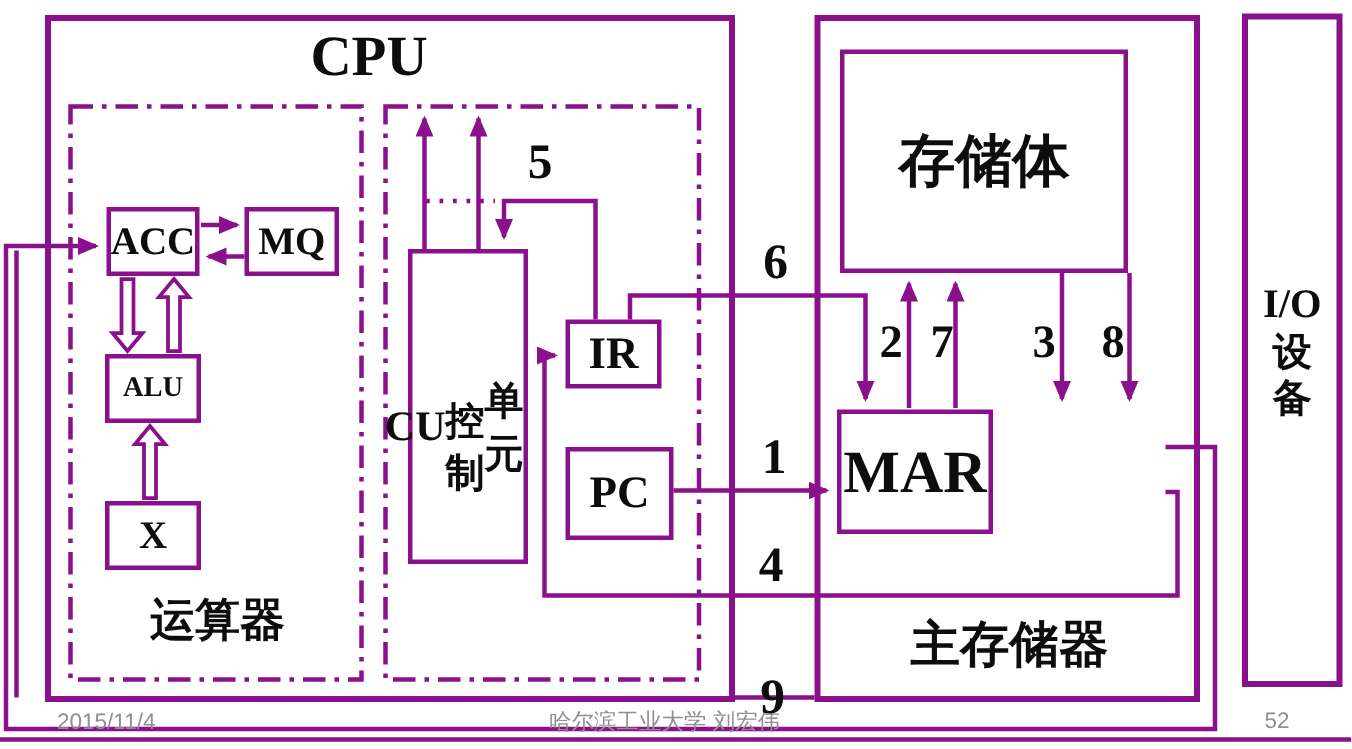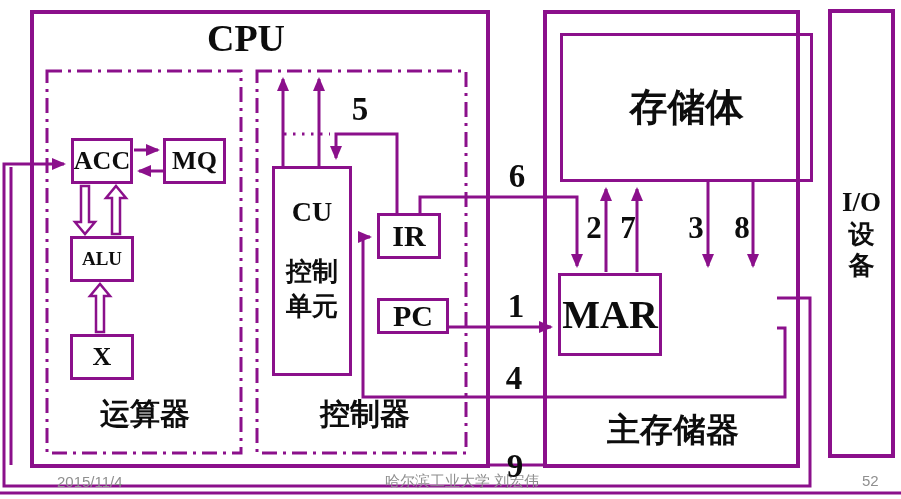--- a/index.html
+++ b/index.html
@@ -7,22 +7,22 @@
          font-family:"Liberation Sans","DejaVu Sans",sans-serif;color:#0d0d0d;}
   #wires{position:absolute;left:0;top:0;z-index:1;}
   .box{position:absolute;z-index:2;box-sizing:border-box;border:3px solid #8B108B;
        display:flex;align-items:center;justify-content:center;background:transparent;}
   .thick{border-width:4px;}
   .serif{font-family:"Liberation Serif","DejaVu Serif",serif;font-weight:bold;}
   .lbl{position:absolute;z-index:3;font-weight:bold;white-space:nowrap;}
   .center{transform:translate(-50%,-50%);}
   .num{font-family:"Liberation Serif","DejaVu Serif",serif;font-weight:bold;font-size:33px;z-index:4;}
   .cn{font-family:"Liberation Sans","DejaVu Sans",sans-serif;font-weight:bold;}
-  .footer{position:absolute;z-index:3;color:#8f8f8f;font-size:15px;font-weight:normal;margin-left:19px;}
-  .cu-box{flex-direction:column;justify-content:flex-start;padding-top:27px;}
+  .footer{position:absolute;z-index:3;color:#8f8f8f;font-size:15px;font-weight:normal;}
+  .cu-box{justify-content:flex-end;padding-top:27px;}
   .cu-box span{display:block;}
   .io-box{flex-direction:column;line-height:1.2;}
 </style>
 </head>
 <body>
 
 <div id="slide">
 
   <svg id="wires" width="901" height="499" viewBox="0 0 901 499">
     <defs>
@@ -81,25 +81,24 @@
   <div class="box serif" style="left:70px;top:236px;width:64px;height:46px;font-size:19px;">ALU</div>
   <div class="box serif" style="left:70px;top:334px;width:64px;height:46px;font-size:26px;">X</div>
   <div class="lbl cn center" style="left:145px;top:414px;font-size:30px;">运算器</div>
 
   <div class="box cu-box" style="left:272px;top:166px;width:80px;height:210px;">
     <span class="serif" style="font-size:28px;">CU</span>
     <span class="cn" style="font-size:26px;font-weight:bold;margin-top:26px;">控制</span>
     <span class="cn" style="font-size:26px;font-weight:bold;">单元</span>
   </div>
   <div class="box serif" style="left:377px;top:213px;width:64px;height:46px;font-size:30px;">IR</div>
-  <div class="box serif" style="left:377px;top:298px;width:72px;height:36px;font-size:30px;">PC</div>
-  <div class="lbl cn center" style="left:365px;top:414px;font-size:30px;">控制器</div>
+  <div class="box serif" style="left:377px;top:298px;width:72px;height:62px;font-size:30px;">PC</div>
 
   <div class="box thick" style="left:543px;top:10px;width:257px;height:458px;"></div>
-  <div class="box cn" style="left:560px;top:33px;width:253px;height:149px;font-size:38px;font-weight:bold;">存储体</div>
+  <div class="box cn" style="left:560px;top:33px;width:192px;height:149px;font-size:38px;font-weight:bold;">存储体</div>
   <div class="box serif" style="left:558px;top:273px;width:104px;height:83px;font-size:40px;">MAR</div>
   <div class="lbl cn center" style="left:673px;top:430px;font-size:33px;">主存储器</div>
 
   <div class="box thick io-box" style="left:828px;top:9px;width:67px;height:449px;">
     <span class="serif" style="font-size:27px;">I/O</span>
     <span class="cn" style="font-size:26px;font-weight:bold;">设</span>
     <span class="cn" style="font-size:26px;font-weight:bold;">备</span>
   </div>
 
   <div class="lbl num center" style="left:360px;top:109px;">5</div>

